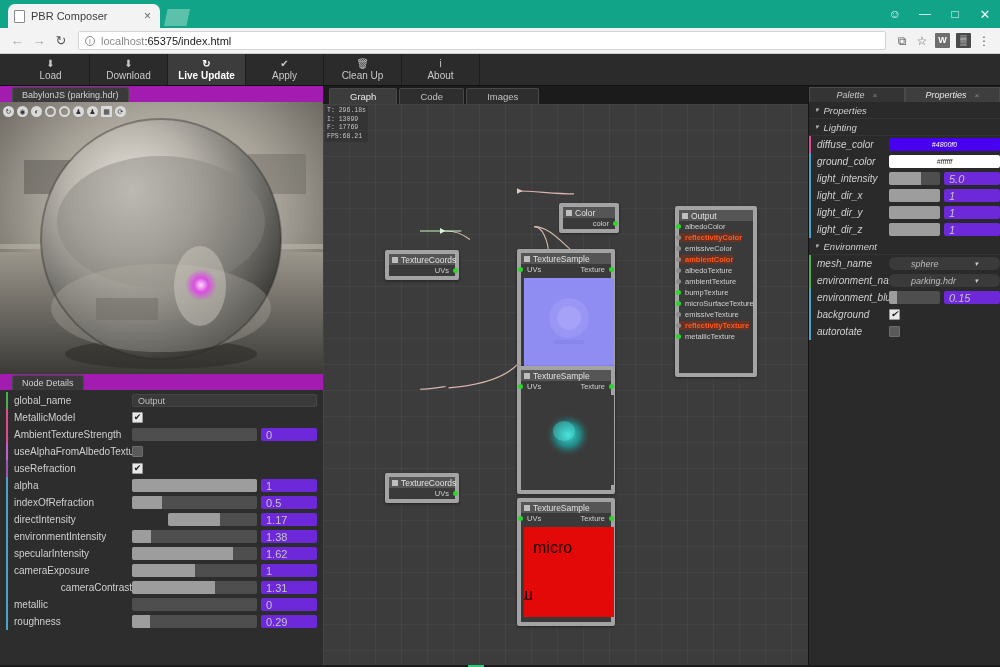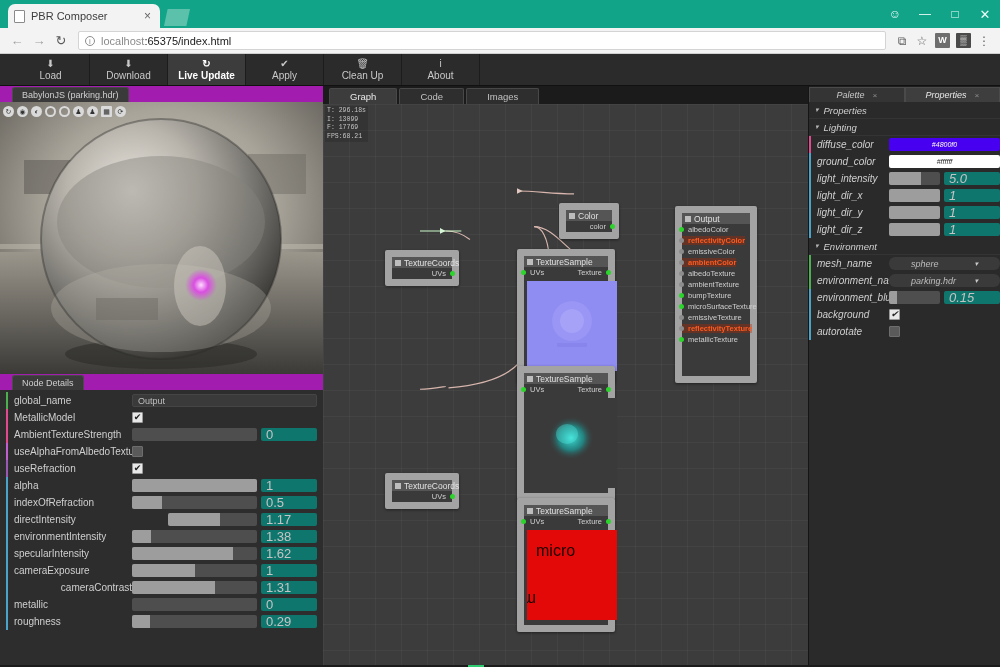--- a/index.html
+++ b/index.html
@@ -127,22 +127,22 @@
     flex: 1; height: 13px; background: #3a3a3a; border: 1px solid #454545;
     border-radius: 2px; color: #bdbdbd; font-size: 9px;
     display: flex; align-items: center; padding: 0 5px;
   }
   .slider {
     flex: 1; height: 13px; background: #4e4e4e; border-radius: 2px;
     position: relative; overflow: hidden;
   }
   .slider .fill { position: absolute; left: 0; top: 0; bottom: 0; background: #9d9d9d; }
   .numbox {
-    width: 56px; height: 13px; background: #0f766e; border-radius: 2px;
-    color: #c4c4c4; font-size: 13px; display: flex; align-items: center; padding: 0 5px;
+    width: 56px; height: 13px; background: #6d28d9; border-radius: 2px;
+    color: #c4c4c4; font-size: 11px; display: flex; align-items: center; padding: 0 5px;
   }
   .ckbox {
     width: 11px; height: 11px; background: #e8e8e8; border: 1px solid #9a9a9a;
     border-radius: 1px; color: #222; font-size: 9px; line-height: 9px; text-align: center;
   }
   .ckbox.off { background: #5a5a5a; border-color: #6d6d6d; color: transparent; }
 
   
   #center-col { flex: 1; display: flex; flex-direction: column; background: #1d1d1d; }
   .graph-tabbar { height: 18px; background: #1b1b1b; display: flex; align-items: flex-end; gap: 2px; padding-left: 6px; }
@@ -161,21 +161,21 @@
     background-size: 26px 26px;
   }
   #stats {
     position: absolute; left: 2px; top: 2px; z-index: 6;
     font-family: "Liberation Mono", monospace; font-size: 6.5px;
     color: #c3c3c3; line-height: 8.5px; background: rgba(0,0,0,0.12); padding: 1px 2px;
   }
   .wires { position: absolute; inset: 0; z-index: 2; }
   .node {
     position: absolute; z-index: 3;
-    background: #3a3a3a; border: 7px solid #a3a3a3; border-radius: 2px;
+    background: #3a3a3a; border: 4px solid #a3a3a3; border-radius: 2px;
     box-shadow: 0 1px 3px rgba(0,0,0,0.45);
   }
   .node-title {
     height: 11px; background: #555; display: flex; align-items: center;
     padding: 0 3px; gap: 3px; font-size: 8.5px; color: #e2e2e2;
   }
   .node-title .tgl { width: 6px; height: 6px; background: #bdbdbd; flex: none; }
   .port-row { height: 11px; display: flex; align-items: center; position: relative; font-size: 7.5px; }
   .port-row .pl { padding-left: 6px; color: #cfcfcf; }
   .port-row .pr { margin-left: auto; padding-right: 6px; color: #cfcfcf; }

